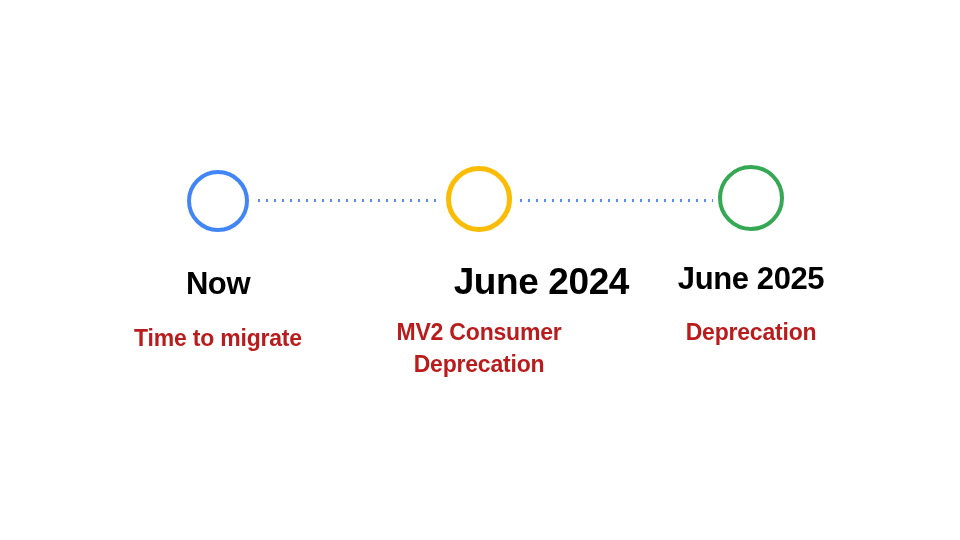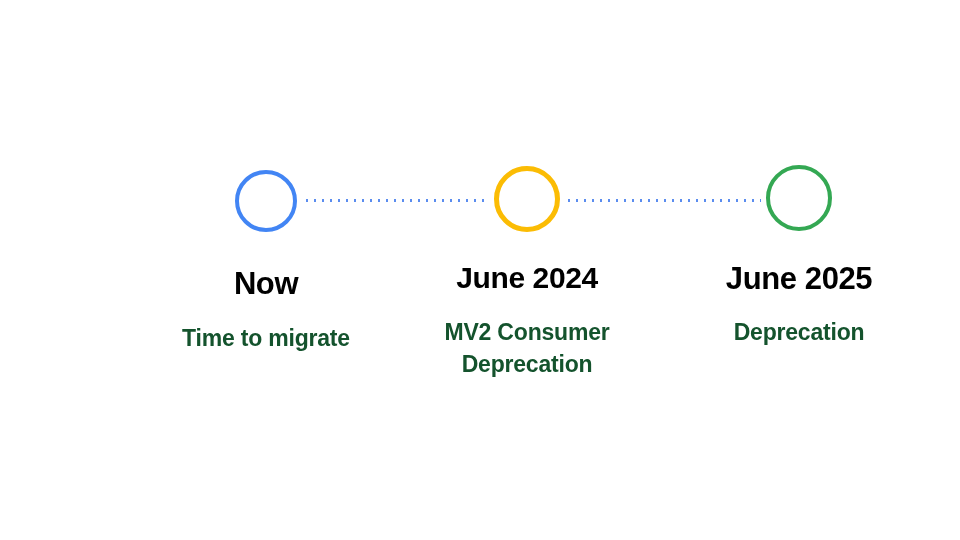--- a/index.html
+++ b/index.html
@@ -15,21 +15,20 @@
     overflow: hidden;
     position: relative;
   }
 
   #timeline-figure {
     position: absolute;
     left: 0;
     top: 0;
     width: 816px;
     height: 540px;
-    margin-left: 48px;
   }
 
   
   .connector {
     position: absolute;
     height: 3px;
     background-image: radial-gradient(circle, #5b8def 1.2px, rgba(0,0,0,0) 1.4px);
     background-size: 8px 3px;
     background-repeat: repeat-x;
     background-position: 0 center;
@@ -90,28 +89,28 @@
 
   .milestone-title {
     position: absolute;
     left: 0;
     width: 300px;
     color: #000000;
     font-weight: bold;
     letter-spacing: -0.4px;
   }
   #milestone-now .milestone-title       { top: 266px; font-size: 31px; }
-  #milestone-june-2024 .milestone-title { top: 261px; font-size: 30px; }
+  #milestone-june-2024 .milestone-title { top: 261px; font-size: 37px; text-align: right; }
   #milestone-june-2025 .milestone-title { top: 261px; font-size: 31px; text-align: center; }
 
   .milestone-desc {
     position: absolute;
     left: 0;
     width: 300px;
-    color: #14532d;
+    color: #b91c1c;
     font-weight: bold;
     font-size: 23px;
     line-height: 32px;
     letter-spacing: -0.2px;
   }
   #milestone-now .milestone-desc       { top: 322px; }
   #milestone-june-2024 .milestone-desc { top: 316px; }
   #milestone-june-2025 .milestone-desc { top: 316px; }
 
   .desc-line { display: block; }

